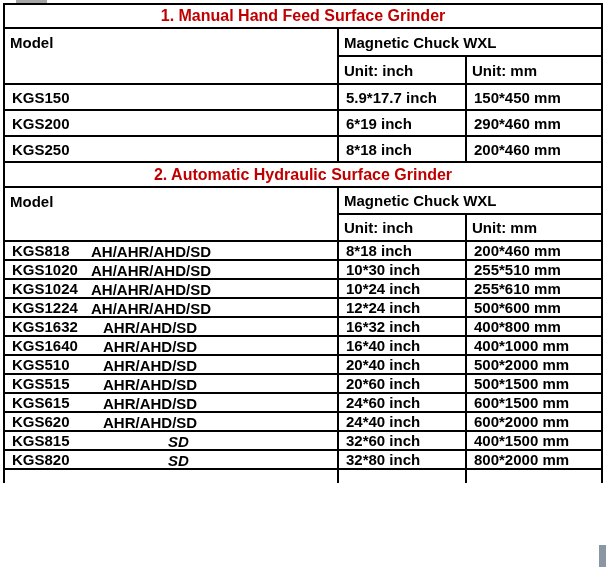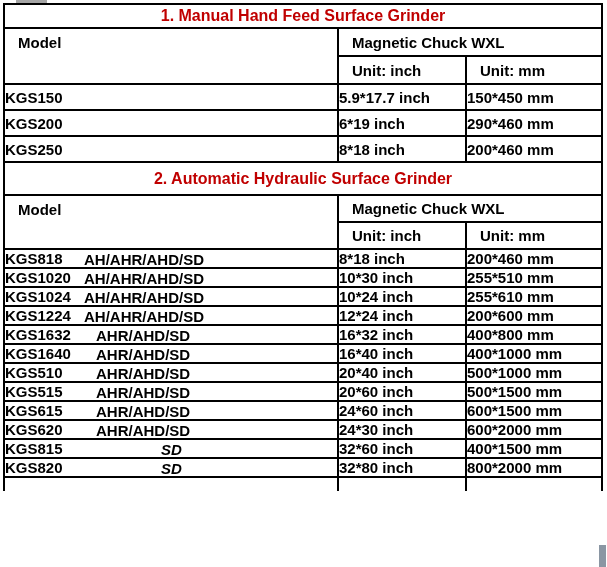--- a/index.html
+++ b/index.html
@@ -36,33 +36,34 @@
   col.c3 { width: 136px; }
 
   td { border: 2px solid #000; vertical-align: middle; }
 
   tr.title-row td {
     text-align: center;
     color: var(--accent);
     font-size: 16px;
     height: 24px;
   }
-  tr.title-row.second td { height: 33px; }
+  tr.title-row.second td { height: 25px; }
 
-  tr.hdr td { height: 28px; padding-left: 13px; }
+  tr.hdr td { height: 28px; padding-left: 5px; }
   tr.hdr.second td { height: 27px; }
   td.model-hdr { vertical-align: top; padding-top: 5px; }
 
-  tr.data td { height: 26px; }
+  tr.data td { height: 26px; padding-left: 7px; }
   tr.data.auto td { height: 16px; }
 
   td.model-cell { position: relative; }
   .variant {
     position: absolute; top: 50%; transform: translateY(-50%);
     white-space: nowrap;
+    margin-left: 7px;
   }
   .v-ah  { left: 79px; }
   .v-ahr { left: 91px; }
   .v-sd  { left: 156px; font-style: italic; }
 
   tr.partial td { height: 14px; border-bottom: none; }
 </style>
 </head>
 <body>
 
@@ -129,50 +130,50 @@
         <td>255*510 mm</td>
       </tr>
       <tr class="data auto">
         <td class="model-cell"><span>KGS1024</span><span class="variant v-ah">AH/AHR/AHD/SD</span></td>
         <td>10*24 inch</td>
         <td>255*610 mm</td>
       </tr>
       <tr class="data auto">
         <td class="model-cell"><span>KGS1224</span><span class="variant v-ah">AH/AHR/AHD/SD</span></td>
         <td>12*24 inch</td>
-        <td>200*600 mm</td>
+        <td>500*600 mm</td>
       </tr>
       <tr class="data auto">
         <td class="model-cell"><span>KGS1632</span><span class="variant v-ahr">AHR/AHD/SD</span></td>
         <td>16*32 inch</td>
         <td>400*800 mm</td>
       </tr>
       <tr class="data auto">
         <td class="model-cell"><span>KGS1640</span><span class="variant v-ahr">AHR/AHD/SD</span></td>
         <td>16*40 inch</td>
         <td>400*1000 mm</td>
       </tr>
       <tr class="data auto">
         <td class="model-cell"><span>KGS510</span><span class="variant v-ahr">AHR/AHD/SD</span></td>
         <td>20*40 inch</td>
-        <td>500*1000 mm</td>
+        <td>500*2000 mm</td>
       </tr>
       <tr class="data auto">
         <td class="model-cell"><span>KGS515</span><span class="variant v-ahr">AHR/AHD/SD</span></td>
         <td>20*60 inch</td>
         <td>500*1500 mm</td>
       </tr>
       <tr class="data auto">
         <td class="model-cell"><span>KGS615</span><span class="variant v-ahr">AHR/AHD/SD</span></td>
         <td>24*60 inch</td>
         <td>600*1500 mm</td>
       </tr>
       <tr class="data auto">
         <td class="model-cell"><span>KGS620</span><span class="variant v-ahr">AHR/AHD/SD</span></td>
-        <td>24*30 inch</td>
+        <td>24*40 inch</td>
         <td>600*2000 mm</td>
       </tr>
       <tr class="data auto">
         <td class="model-cell"><span>KGS815</span><span class="variant v-sd">SD</span></td>
         <td>32*60 inch</td>
         <td>400*1500 mm</td>
       </tr>
       <tr class="data auto">
         <td class="model-cell"><span>KGS820</span><span class="variant v-sd">SD</span></td>
         <td>32*80 inch</td>

